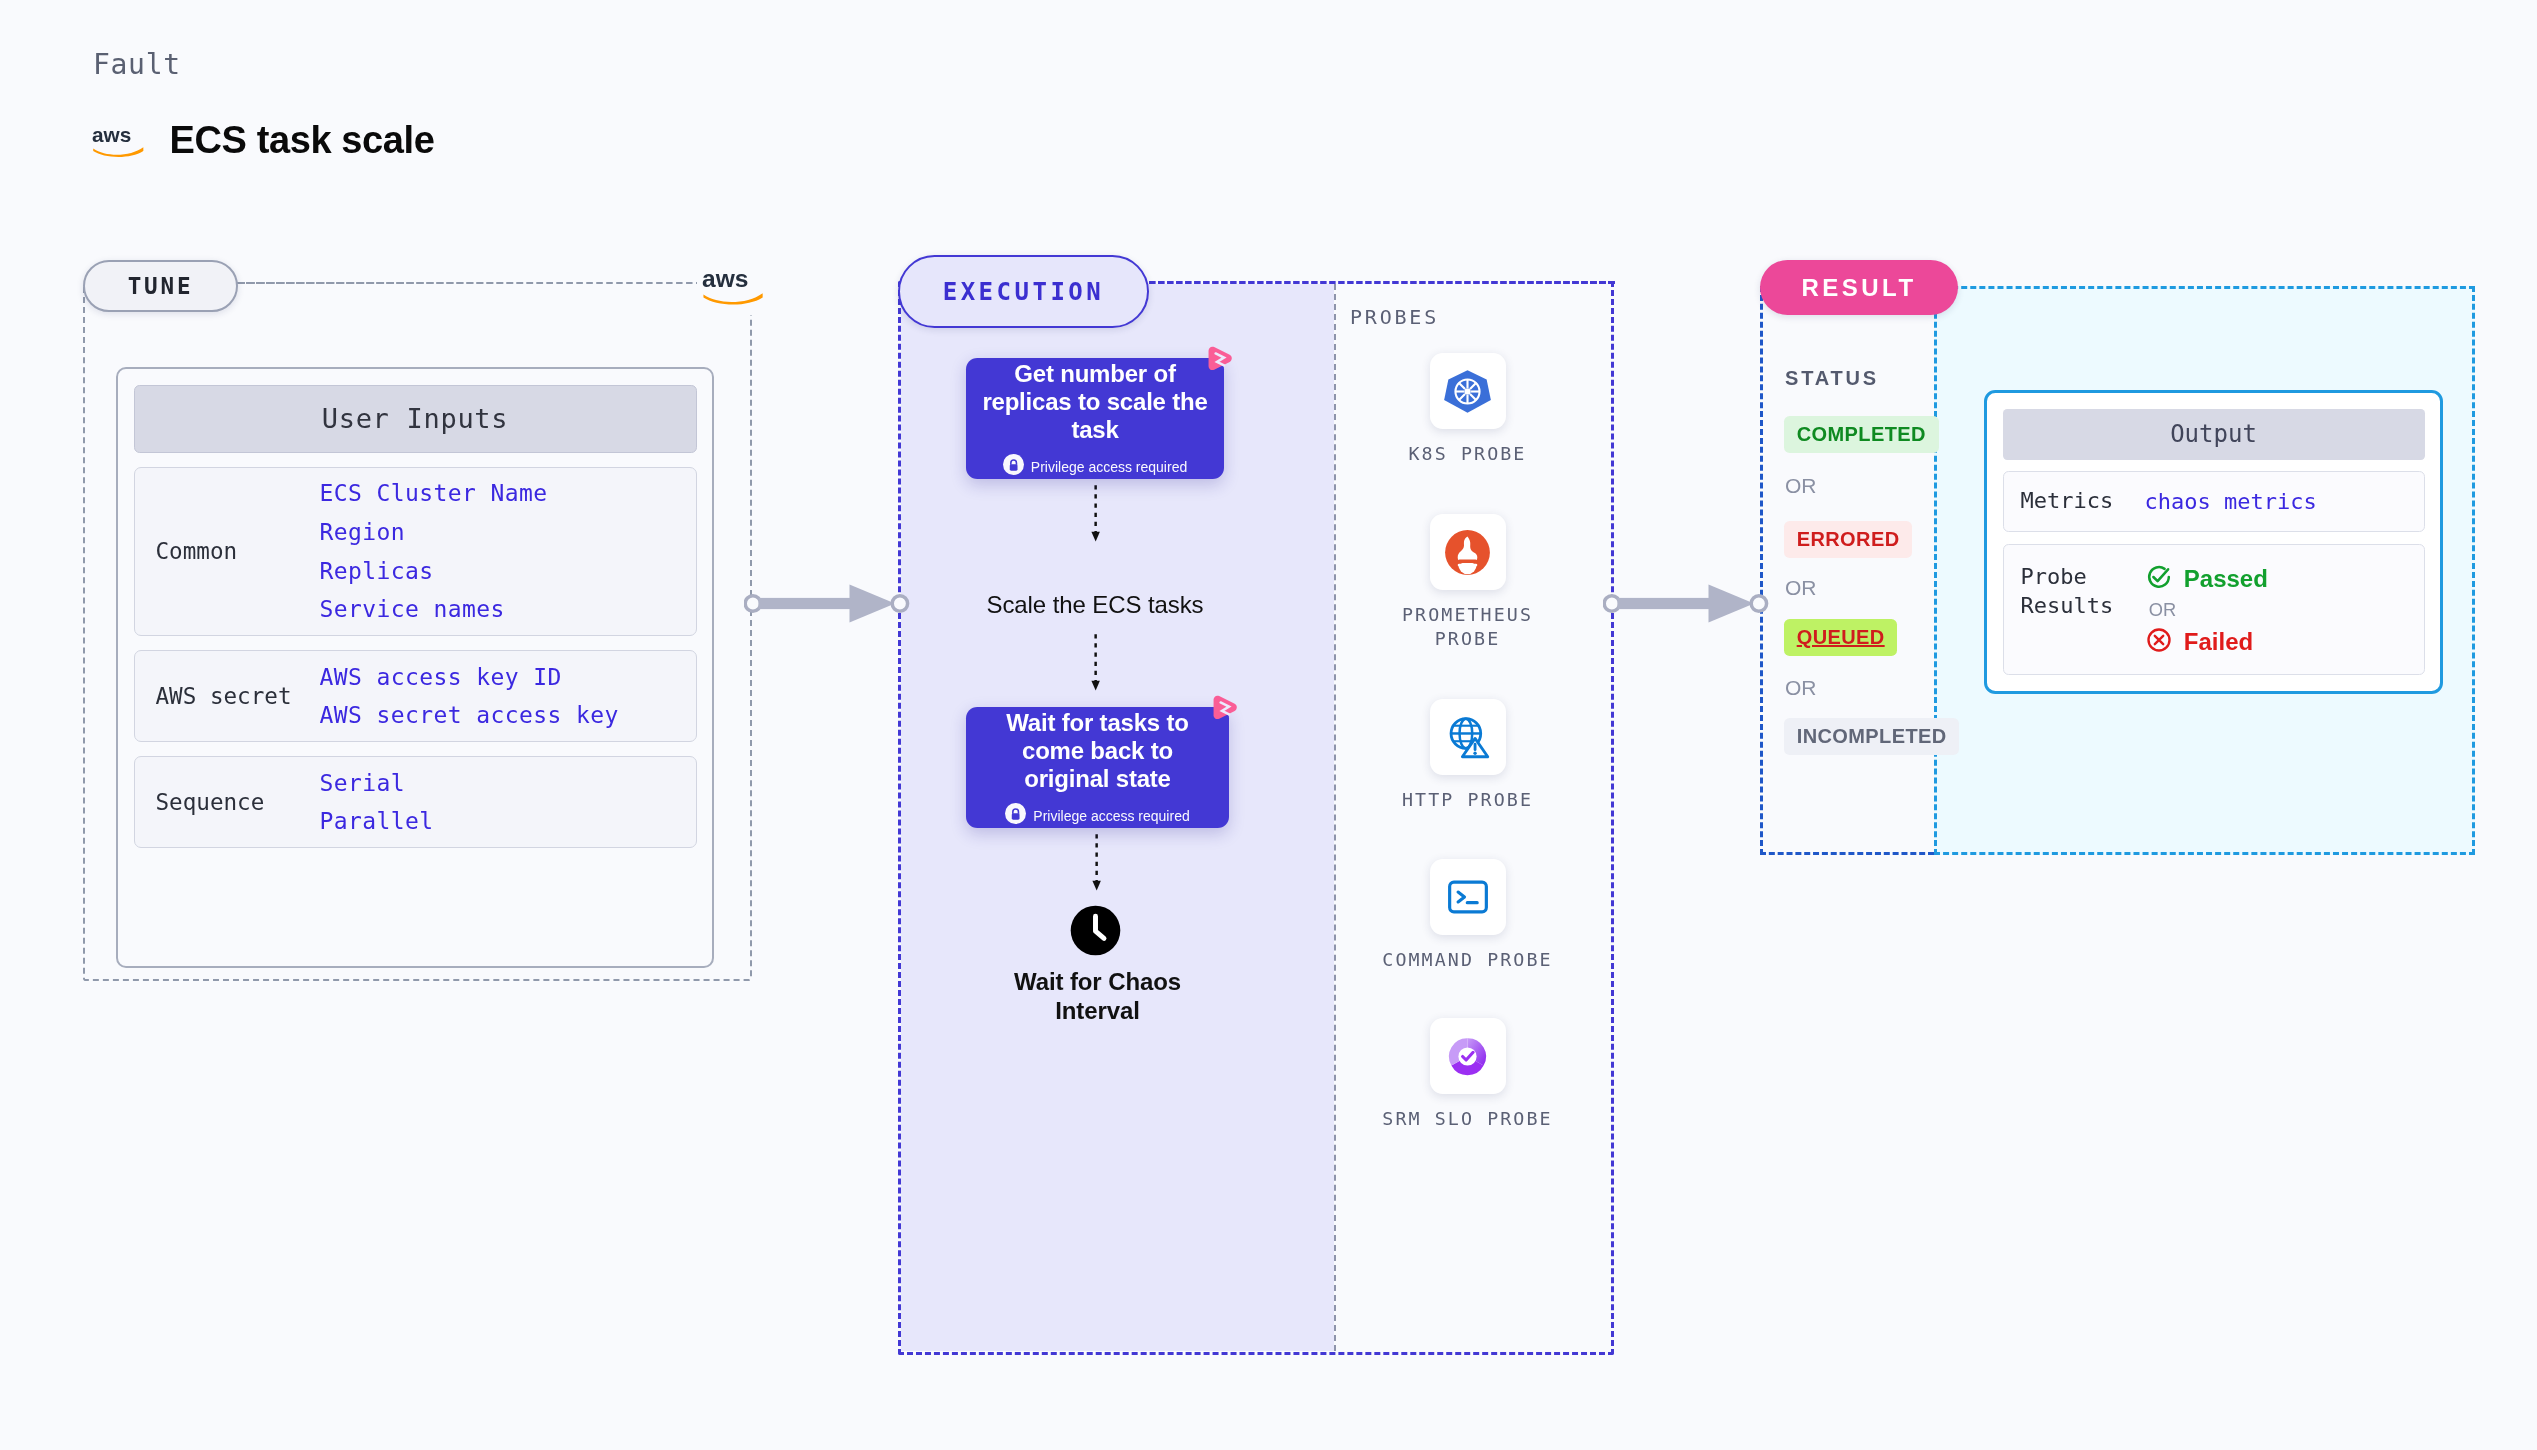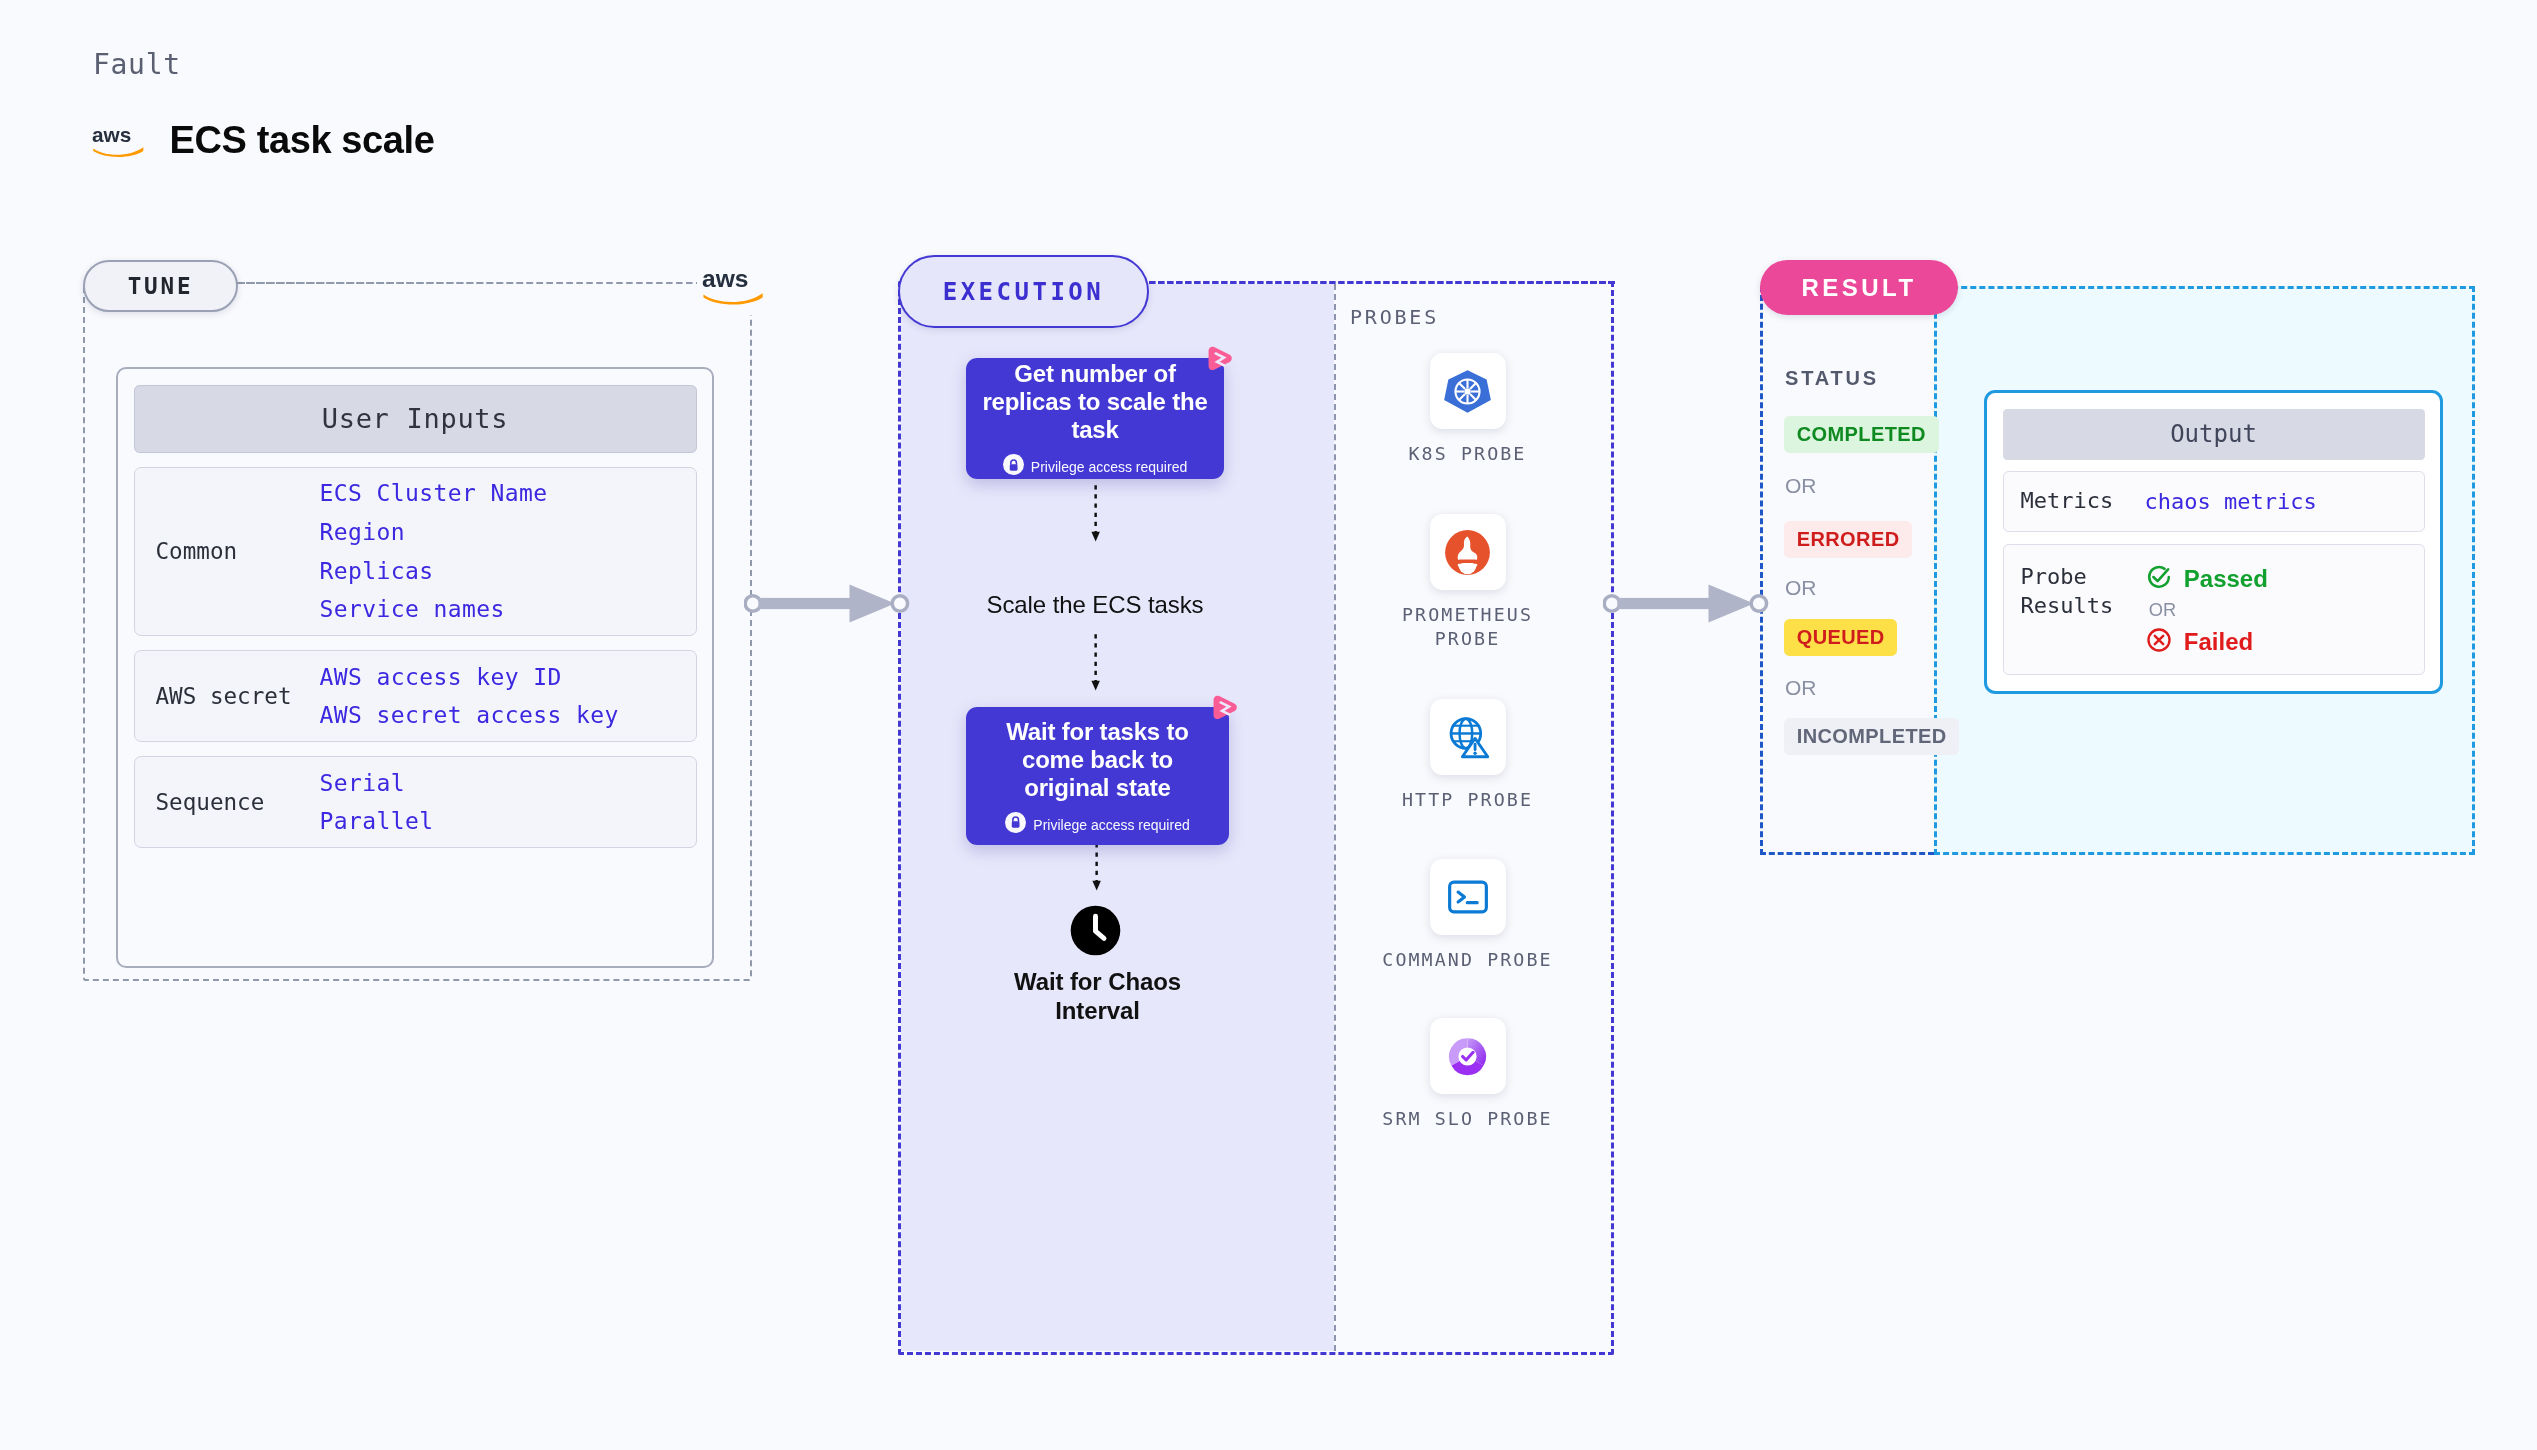--- a/index.html
+++ b/index.html
@@ -311,21 +311,21 @@
 
   <div class="flow-text" style="left:966px; top:591px; width:258px;">Scale the ECS tasks</div>
 
   <div class="dotted-arrow" style="left:1090px; top:634px;">
     <svg width="11.3" height="61" viewBox="0 0 16 86">
       <line x1="8" y1="0" x2="8" y2="68" stroke="#111" stroke-width="3.5" stroke-dasharray="6 7"></line>
       <polygon points="2,66 14,66 8,80" fill="#111"></polygon>
     </svg>
   </div>
 
-  <div class="fault-card" style="left:966px; top:707px; width:263px; height:138px;">
+  <div class="fault-card" style="left:966px; top:707px; width:263px; height:121px;">
     <div class="corner-flag">
       <svg width="34" height="31" viewBox="0 0 48 44">
         <path d="M12 8 C12 4, 16 1, 20 3 L42 14 C46 16, 46 22, 42 24 L20 35 C16 37, 12 34, 12 30 Z" fill="#fa5d96"></path>
         <path d="M22 12 L34 18 L24 24 L34 29" stroke="#eceafc" stroke-width="3.5" fill="none" stroke-linecap="round"></path>
       </svg>
     </div>
     <div class="ftitle">Wait for tasks to come back to original state</div>
     <div class="fpriv">
       <span class="lock-badge">
         <svg width="11.3" height="12.7" viewBox="0 0 16 18">
@@ -444,21 +444,21 @@
   <div id="result-outer"></div>
   <div id="result-dashed-left"></div>
   <div class="stage-pill" id="result-pill">RESULT</div>
 
   <div id="status-label">STATUS</div>
 
   <div class="status-badge" style="left:1784px; top:416px; background:#dcf5de; color:#0f8a21;">COMPLETED</div>
   <div class="or-text" style="left:1785px; top:474px;">OR</div>
   <div class="status-badge" style="left:1784px; top:521px; background:#fdeaea; color:#cf1d1d;">ERRORED</div>
   <div class="or-text" style="left:1785px; top:576px;">OR</div>
-  <div class="status-badge" style="left:1784px; top:619px; background:#fde047; color:#cf1d1d;">QUEUED</div>
+  <div class="status-badge" style="left:1784px; top:619px; background:#bef264; color:#cf1d1d;text-decoration:underline;">QUEUED</div>
   <div class="or-text" style="left:1785px; top:676px;">OR</div>
   <div class="status-badge" style="left:1784px; top:718px; background:#eef0f6; color:#616778;">INCOMPLETED</div>
 
   <div id="output-card">
     <div class="out-header">Output</div>
 
     <div class="out-row">
       <div class="out-key">Metrics</div>
       <div class="out-val-metrics">chaos metrics</div>
     </div>

